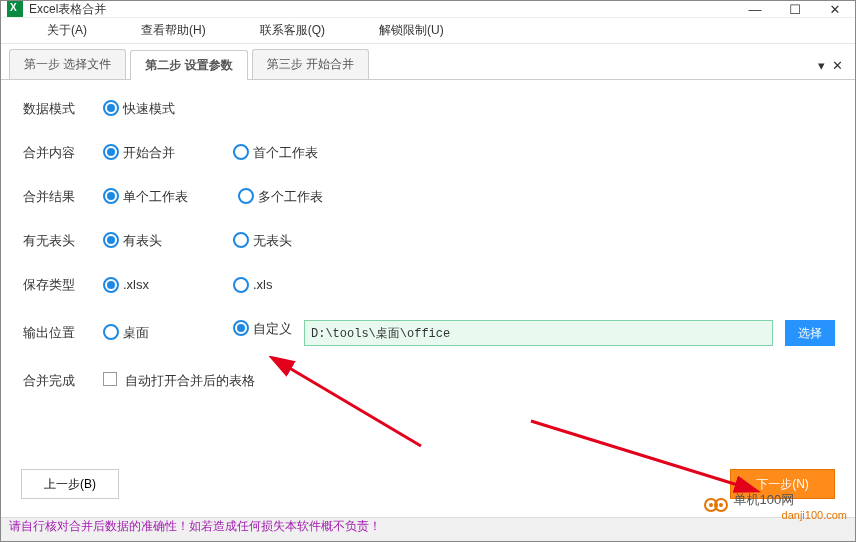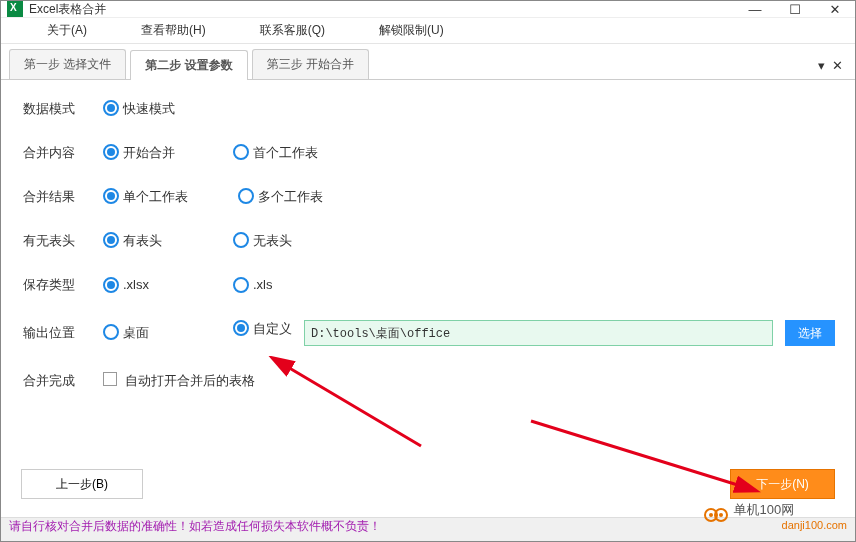--- a/index.html
+++ b/index.html
@@ -28,26 +28,26 @@
 
 .radio { width: 16px; height: 16px; border-radius: 50%; border: 2px solid #1e88e5; display: inline-flex; align-items: center; justify-content: center; }
 .radio.selected::after { content: ""; width: 8px; height: 8px; background: #1e88e5; border-radius: 50%; }
 
 .checkbox { width: 14px; height: 14px; border: 1px solid #999; display: inline-block; margin-right: 4px; }
 
 .path-input { flex: 1; height: 26px; border: 1px solid #7fd1a7; background: #e8f9ef; padding: 0 6px; font-size: 12px; font-family: "Courier New", monospace; color: #333; margin-left: 8px; }
 .select-btn { width: 50px; height: 26px; background: #2693ff; color: #fff; border: none; font-size: 12px; margin-left: 8px; cursor: default; }
 
 .footer-buttons { position: absolute; bottom: 42px; left: 0; right: 0; padding: 0 20px; display: flex; justify-content: space-between; }
-.prev-btn { width: 122px; height: 30px; background: #fff; border: 1px solid #ccc; font-size: 12px; cursor: default; }
+.prev-btn { width: 98px; height: 30px; background: #fff; border: 1px solid #ccc; font-size: 12px; cursor: default; }
 .next-btn { width: 105px; height: 30px; background: #ff8c1a; color: #fff; border: 1px solid #e67300; font-size: 12px; cursor: default; }
 
 .status-bar { position: absolute; bottom: 0; left: 0; right: 0; height: 24px; background: #f0f0f0; border-top: 1px solid #ddd; display: flex; padding-left: 8px; font-size: 12px; color: #a21caf; }
 
-.watermark { position: absolute; right: 8px; bottom: 10px; display: flex; align-items: center; gap: 2px; }
+.watermark { position: absolute; right: 8px; bottom: 20px; display: flex; align-items: center; gap: 2px; }
 .watermark .wm-icon { width: 28px; height: 20px; position: relative; }
 .watermark .wm-icon .c1 { position:absolute; width:14px; height:14px; border:2px solid #e67300; border-radius:50%; left:0; top:2px;}
 .watermark .wm-icon .c1::after{content:"";position:absolute;width:4px;height:4px;background:#e67300;border-radius:50%;left:3px;top:3px;}
 .watermark .wm-icon .c2 { position:absolute; width:14px; height:14px; border:2px solid #e67300; border-radius:50%; left:10px; top:2px;}
 .watermark .wm-icon .c2::after{content:"";position:absolute;width:4px;height:4px;background:#e67300;border-radius:50%;left:3px;top:3px;}
 .watermark .wm-text { font-size: 13px; color: #555; }
 .watermark .wm-domain { font-size: 11px; color: #e67300; padding-left: 48px; }
 
 
 .arrow-svg { position: absolute; pointer-events: none; }

